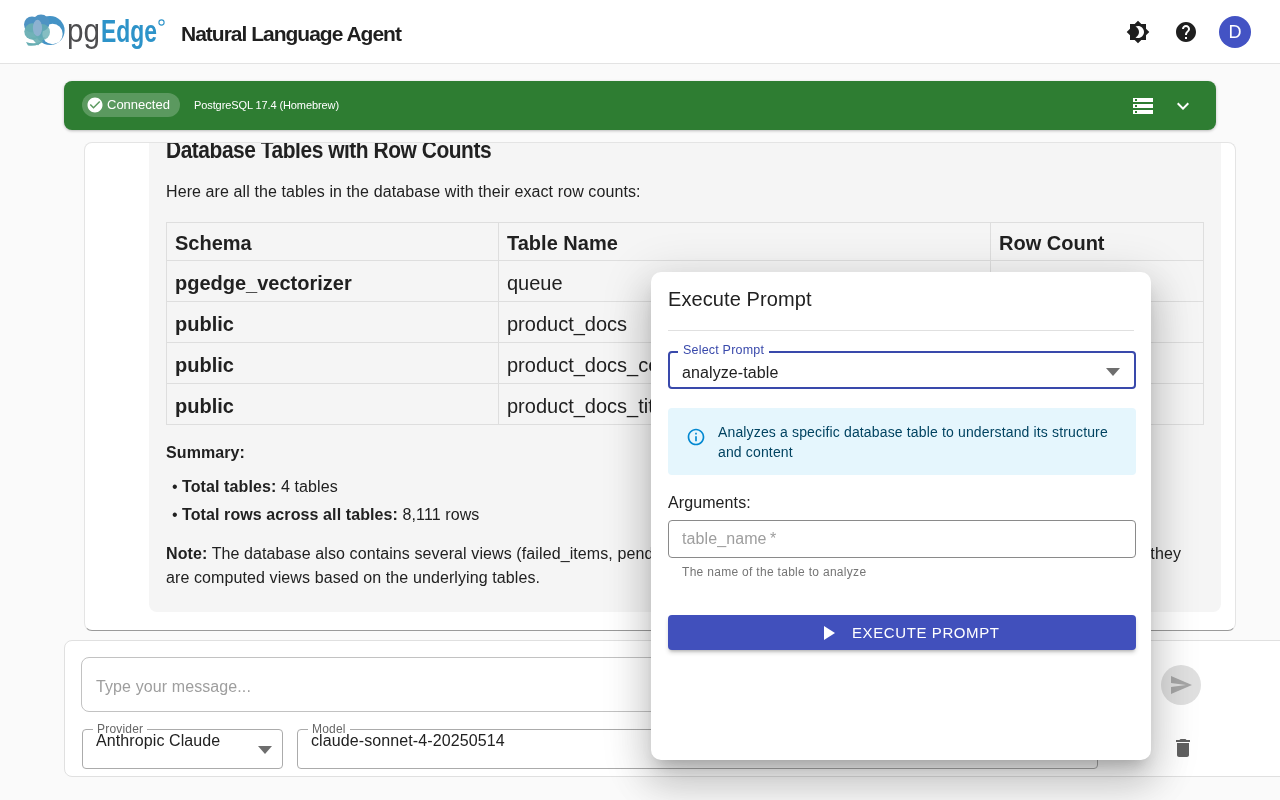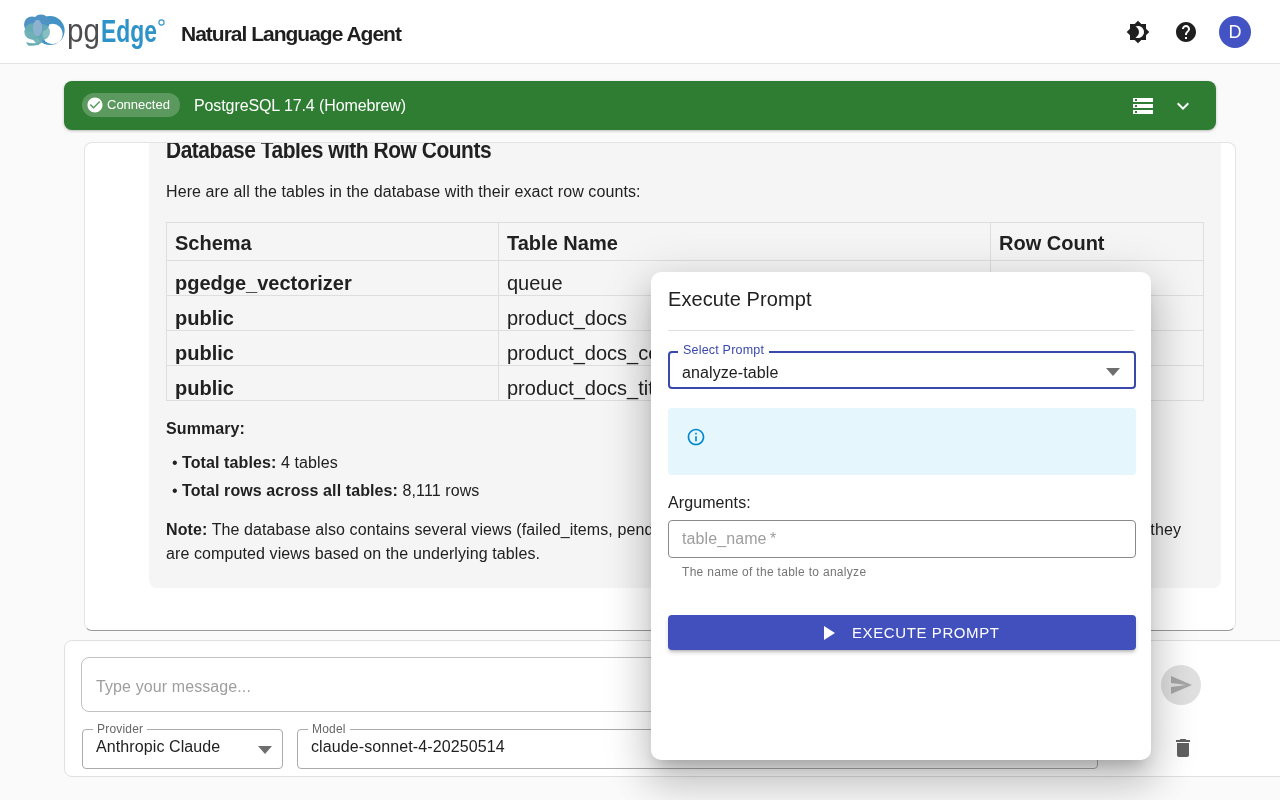--- a/index.html
+++ b/index.html
@@ -10,53 +10,53 @@
   
   #header { position:absolute; left:0; top:0; width:1280px; height:64px; background:#fff; border-bottom:1px solid #e3e3e3; z-index:5; }
   #title { position:absolute; left:181px; top:21.5px; font-size:21px; font-weight:bold; letter-spacing:-1px; color:#1f1f1f; }
   .hicon { position:absolute; top:20px; width:24px; height:24px; fill:#1f1f1f; }
   #avatar { position:absolute; left:1219px; top:16px; width:32px; height:32px; border-radius:50%; background:#4353c4; color:#fff; font-size:18px; text-align:center; line-height:32px; }
 
   
   #connbar { position:absolute; left:64px; top:81px; width:1152px; height:49px; background:#2e7d32; border-radius:8px; box-shadow:0 1px 3px rgba(0,0,0,0.25); z-index:4; }
   #chip { position:absolute; left:18px; top:12px; height:24px; border-radius:12px; background:rgba(255,255,255,0.22); color:#fff; font-size:13px; padding:0 10px 0 25px; line-height:24px; }
   #chip svg { position:absolute; left:4px; top:3px; }
-  #conninfo { position:absolute; left:130px; top:0; height:49px; line-height:49px; color:#fff; font-size:16px; letter-spacing:-0.1px; }
+  #conninfo { position:absolute; left:130px; top:0; height:49px; line-height:49px; color:#fff; font-size:11px; letter-spacing:-0.1px; }
   #connstr { position:absolute; left:338px; top:0; height:49px; line-height:49px; color:#fff; font-family:"Liberation Mono", monospace; font-size:14px; }
   .gicon { position:absolute; top:12.5px; width:24px; height:24px; fill:#fff; }
 
   
   #chatcard { position:absolute; left:64px; top:142px; width:1152px; height:489px; background:#fff; border:1px solid #e4e4e4; border-bottom:1px solid #9a9a9a; border-radius:8px; overflow:hidden; z-index:1;margin-left:20px; }
   #bubble { position:absolute; left:64px; top:-22px; width:1072px; background:#f5f5f5; border-radius:8px; padding:16px 17px 22px 17px; }
   #bubble h2 { font-size:23px; font-weight:bold; line-height:28px; letter-spacing:-0.5px; margin:-1px 0 16px 0; transform:scaleX(0.91); transform-origin:0 50%; }
   #bubble p { font-size:16px; line-height:24px; letter-spacing:0.1px; }
   #mdtable { border-collapse:collapse; margin-top:18px; width:1038px; }
   #mdtable th, #mdtable td { border:1px solid #dedede; font-size:20px; text-align:left; }
   #mdtable th { line-height:21px; font-weight:bold; padding:9.5px 8px 6.5px; }
-  #mdtable td { line-height:24px; padding:10px 8px 0; }
+  #mdtable td { line-height:24px; padding:10px 8px 6px; }
   #summary { margin-top:16px; font-weight:bold; }
   #bubble ul { list-style:none; margin-top:8px; }
   #bubble li { font-size:16px; line-height:28px; letter-spacing:0.1px; padding-left:16px; position:relative; }
   #bubble li:before { content:"\2022"; position:absolute; left:6px; }
   #notep { margin-top:13px; }
 
   
   #modal { position:absolute; left:651px; top:272px; width:500px; height:488px; background:#fff; border-radius:10px; z-index:10;
            box-shadow:0 11px 15px -7px rgba(0,0,0,0.2), 0 24px 38px 3px rgba(0,0,0,0.14), 0 9px 46px 8px rgba(0,0,0,0.12); }
 
   
   #footer { position:absolute; left:64px; top:640px; width:1272px; height:137px; background:#fff; border:1px solid #e0e0e0; border-radius:8px; z-index:2; }
   #msginput { position:absolute; left:16px; top:16px; width:986px; height:55px; border:1px solid #c2c2c2; border-radius:8px; }
   #msgplaceholder { position:absolute; left:14px; top:16.5px; font-size:16px; line-height:23px; color:#9e9e9e; letter-spacing:0.1px; }
   .ficon { position:absolute; width:24px; height:24px; fill:#757575; }
   #sendbtn { position:absolute; left:1096px; top:24px; width:40px; height:40px; border-radius:50%; background:#e0e0e0; }
   #sendbtn svg { position:absolute; left:8px; top:8px; width:24px; height:24px; fill:#a6a6a6; }
   .selbox { position:absolute; border:1px solid #ababab; border-radius:4px; height:40px; top:88px; background:#fff; }
   .sellabel { position:absolute; top:-8px; font-size:12px; color:#666; background:#fff; padding:0 4px; letter-spacing:0.2px; }
-  .seltext { position:absolute; left:13px; top:8px; font-size:16px; letter-spacing:0.1px; }
+  .seltext { position:absolute; left:13px; top:2px; font-size:16px; letter-spacing:0.1px; }
   .selarrow { position:absolute; top:16px; width:0; height:0; border-left:7px solid transparent; border-right:7px solid transparent; border-top:8px solid #6e6e6e; }
 </style>
 </head>
 <body>
 
 <div id="header">
   <svg style="position:absolute;left:24px;top:14px" width="150" height="36" viewBox="0 0 150 36">
 
     <g>
       <circle cx="26" cy="16.5" r="14.6" fill="#4493c6"></circle>
@@ -145,20 +145,21 @@
   <div style="position:absolute;left:17px;top:16px;font-size:20px;letter-spacing:0.1px">Execute Prompt</div>
   <div style="position:absolute;left:17px;top:58px;width:466px;height:1px;background:#e0e0e0"></div>
   <div style="position:absolute;left:17px;top:79px;width:468px;height:38px;border:2px solid #3949ab;border-radius:4px"></div>
   <div style="position:absolute;left:27px;top:71px;font-size:12.5px;color:#3949ab;background:#fff;padding:0 5px;letter-spacing:0.2px">Select Prompt</div>
   <div style="position:absolute;left:31px;top:92px;font-size:16px;letter-spacing:0.1px">analyze-table</div>
   <div style="position:absolute;left:455px;top:96px;width:0;height:0;border-left:7px solid transparent;border-right:7px solid transparent;border-top:8px solid #6e6e6e"></div>
   <div style="position:absolute;left:17px;top:136px;width:468px;height:67px;background:#e5f6fd;border-radius:4px">
     <svg style="position:absolute;left:18px;top:19px" width="20" height="20" viewBox="0 0 24 24">
         <path fill="#0288d1" d="M11 7h2v2h-2zm0 4h2v6h-2zm1-9C6.48 2 2 6.48 2 12s4.48 10 10 10 10-4.48 10-10S17.52 2 12 2zm0 18c-4.41 0-8-3.59-8-8s3.59-8 8-8 8 3.59 8 8-3.59 8-8 8z"></path>
       </svg>
+    <div style="position:absolute;left:50px;top:14px;width:404px;font-size:14px;line-height:20px;letter-spacing:0.15px;color:#014361">Analyzes a specific database table to understand its structure and content</div>
   </div>
   <div style="position:absolute;left:17px;top:222px;font-size:16px;letter-spacing:0.1px">Arguments:</div>
   <div style="position:absolute;left:17px;top:248px;width:468px;height:38px;border:1px solid #8a8a8a;border-radius:4px"></div>
   <div style="position:absolute;left:31px;top:258px;font-size:16px;color:#9e9e9e;letter-spacing:0.1px">table_name *</div>
   <div style="position:absolute;left:31px;top:293px;font-size:12px;color:#757575;letter-spacing:0.3px">The name of the table to analyze</div>
   <div style="position:absolute;left:17px;top:343px;width:468px;height:35px;background:#4150bc;border-radius:4px;box-shadow:0 3px 3px -2px rgba(0,0,0,0.2),0 3px 4px 0 rgba(0,0,0,0.14)">
     <svg style="position:absolute;left:148px;top:5.5px" width="24" height="24" viewBox="0 0 24 24">
         <path fill="#fff" d="M8 5v14l11-7z"></path>
       </svg>
     <div style="position:absolute;left:184px;top:0;height:35px;line-height:35px;color:#fff;font-size:15px;letter-spacing:0.6px">EXECUTE PROMPT</div>

